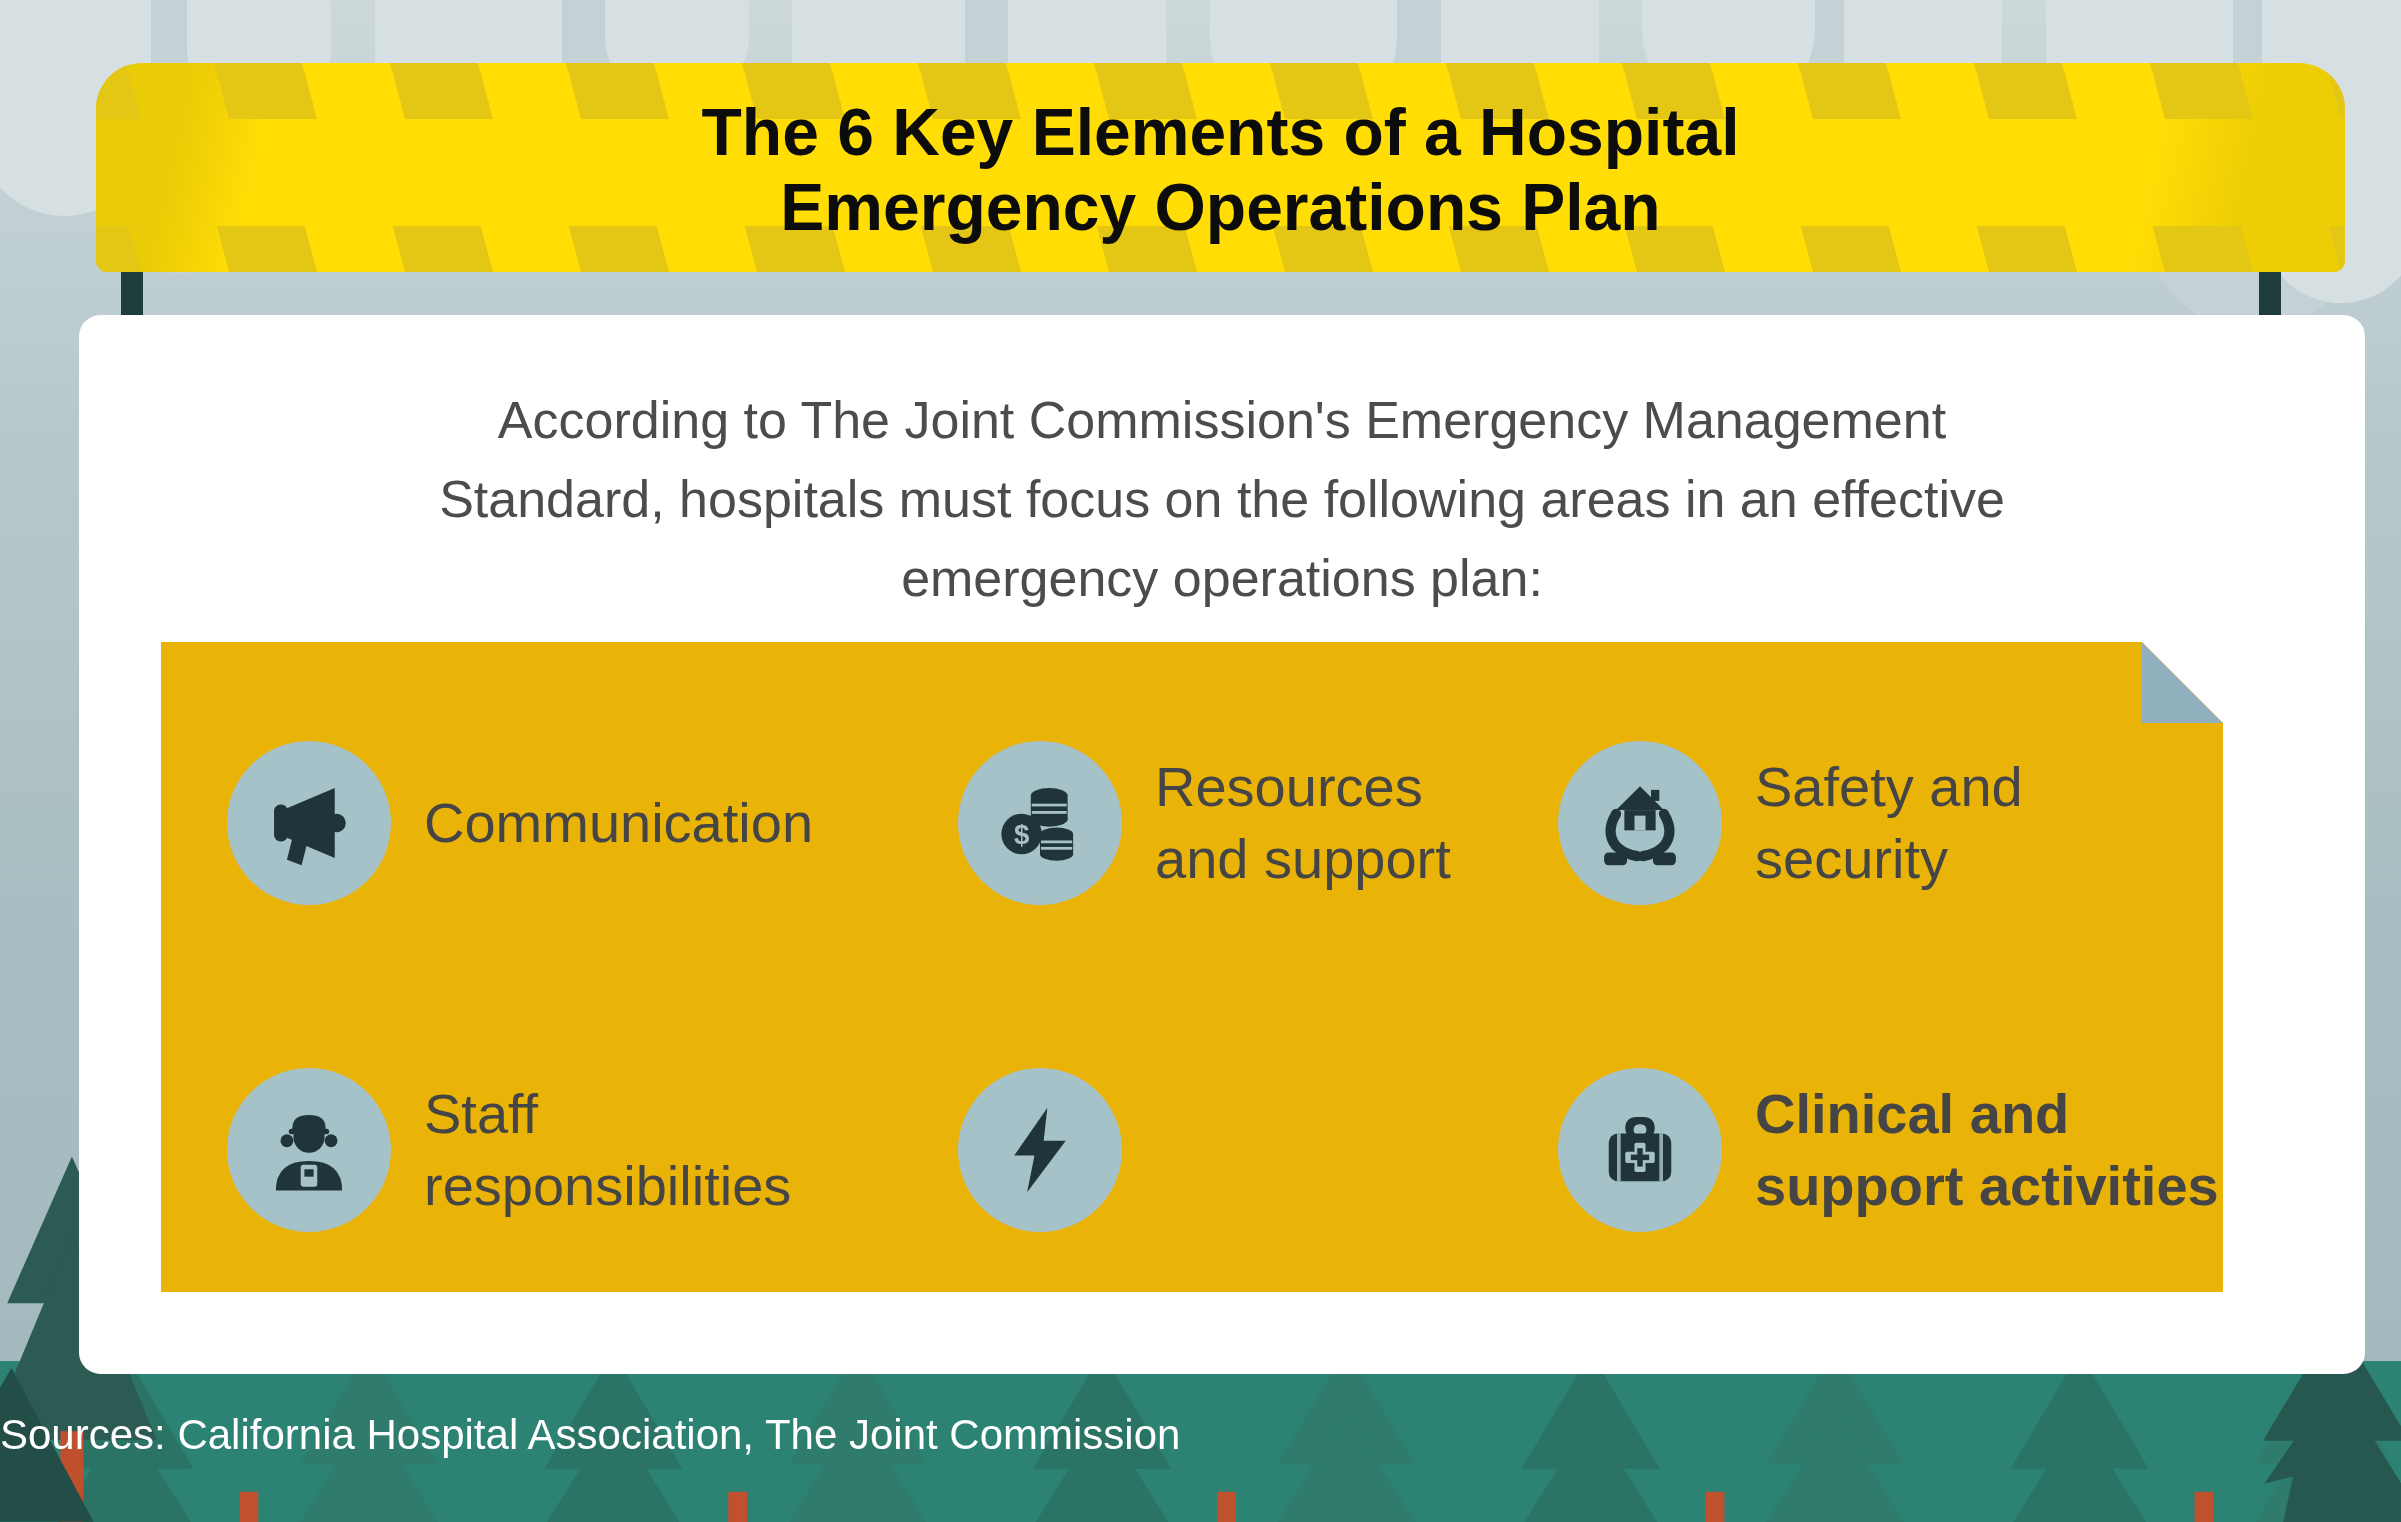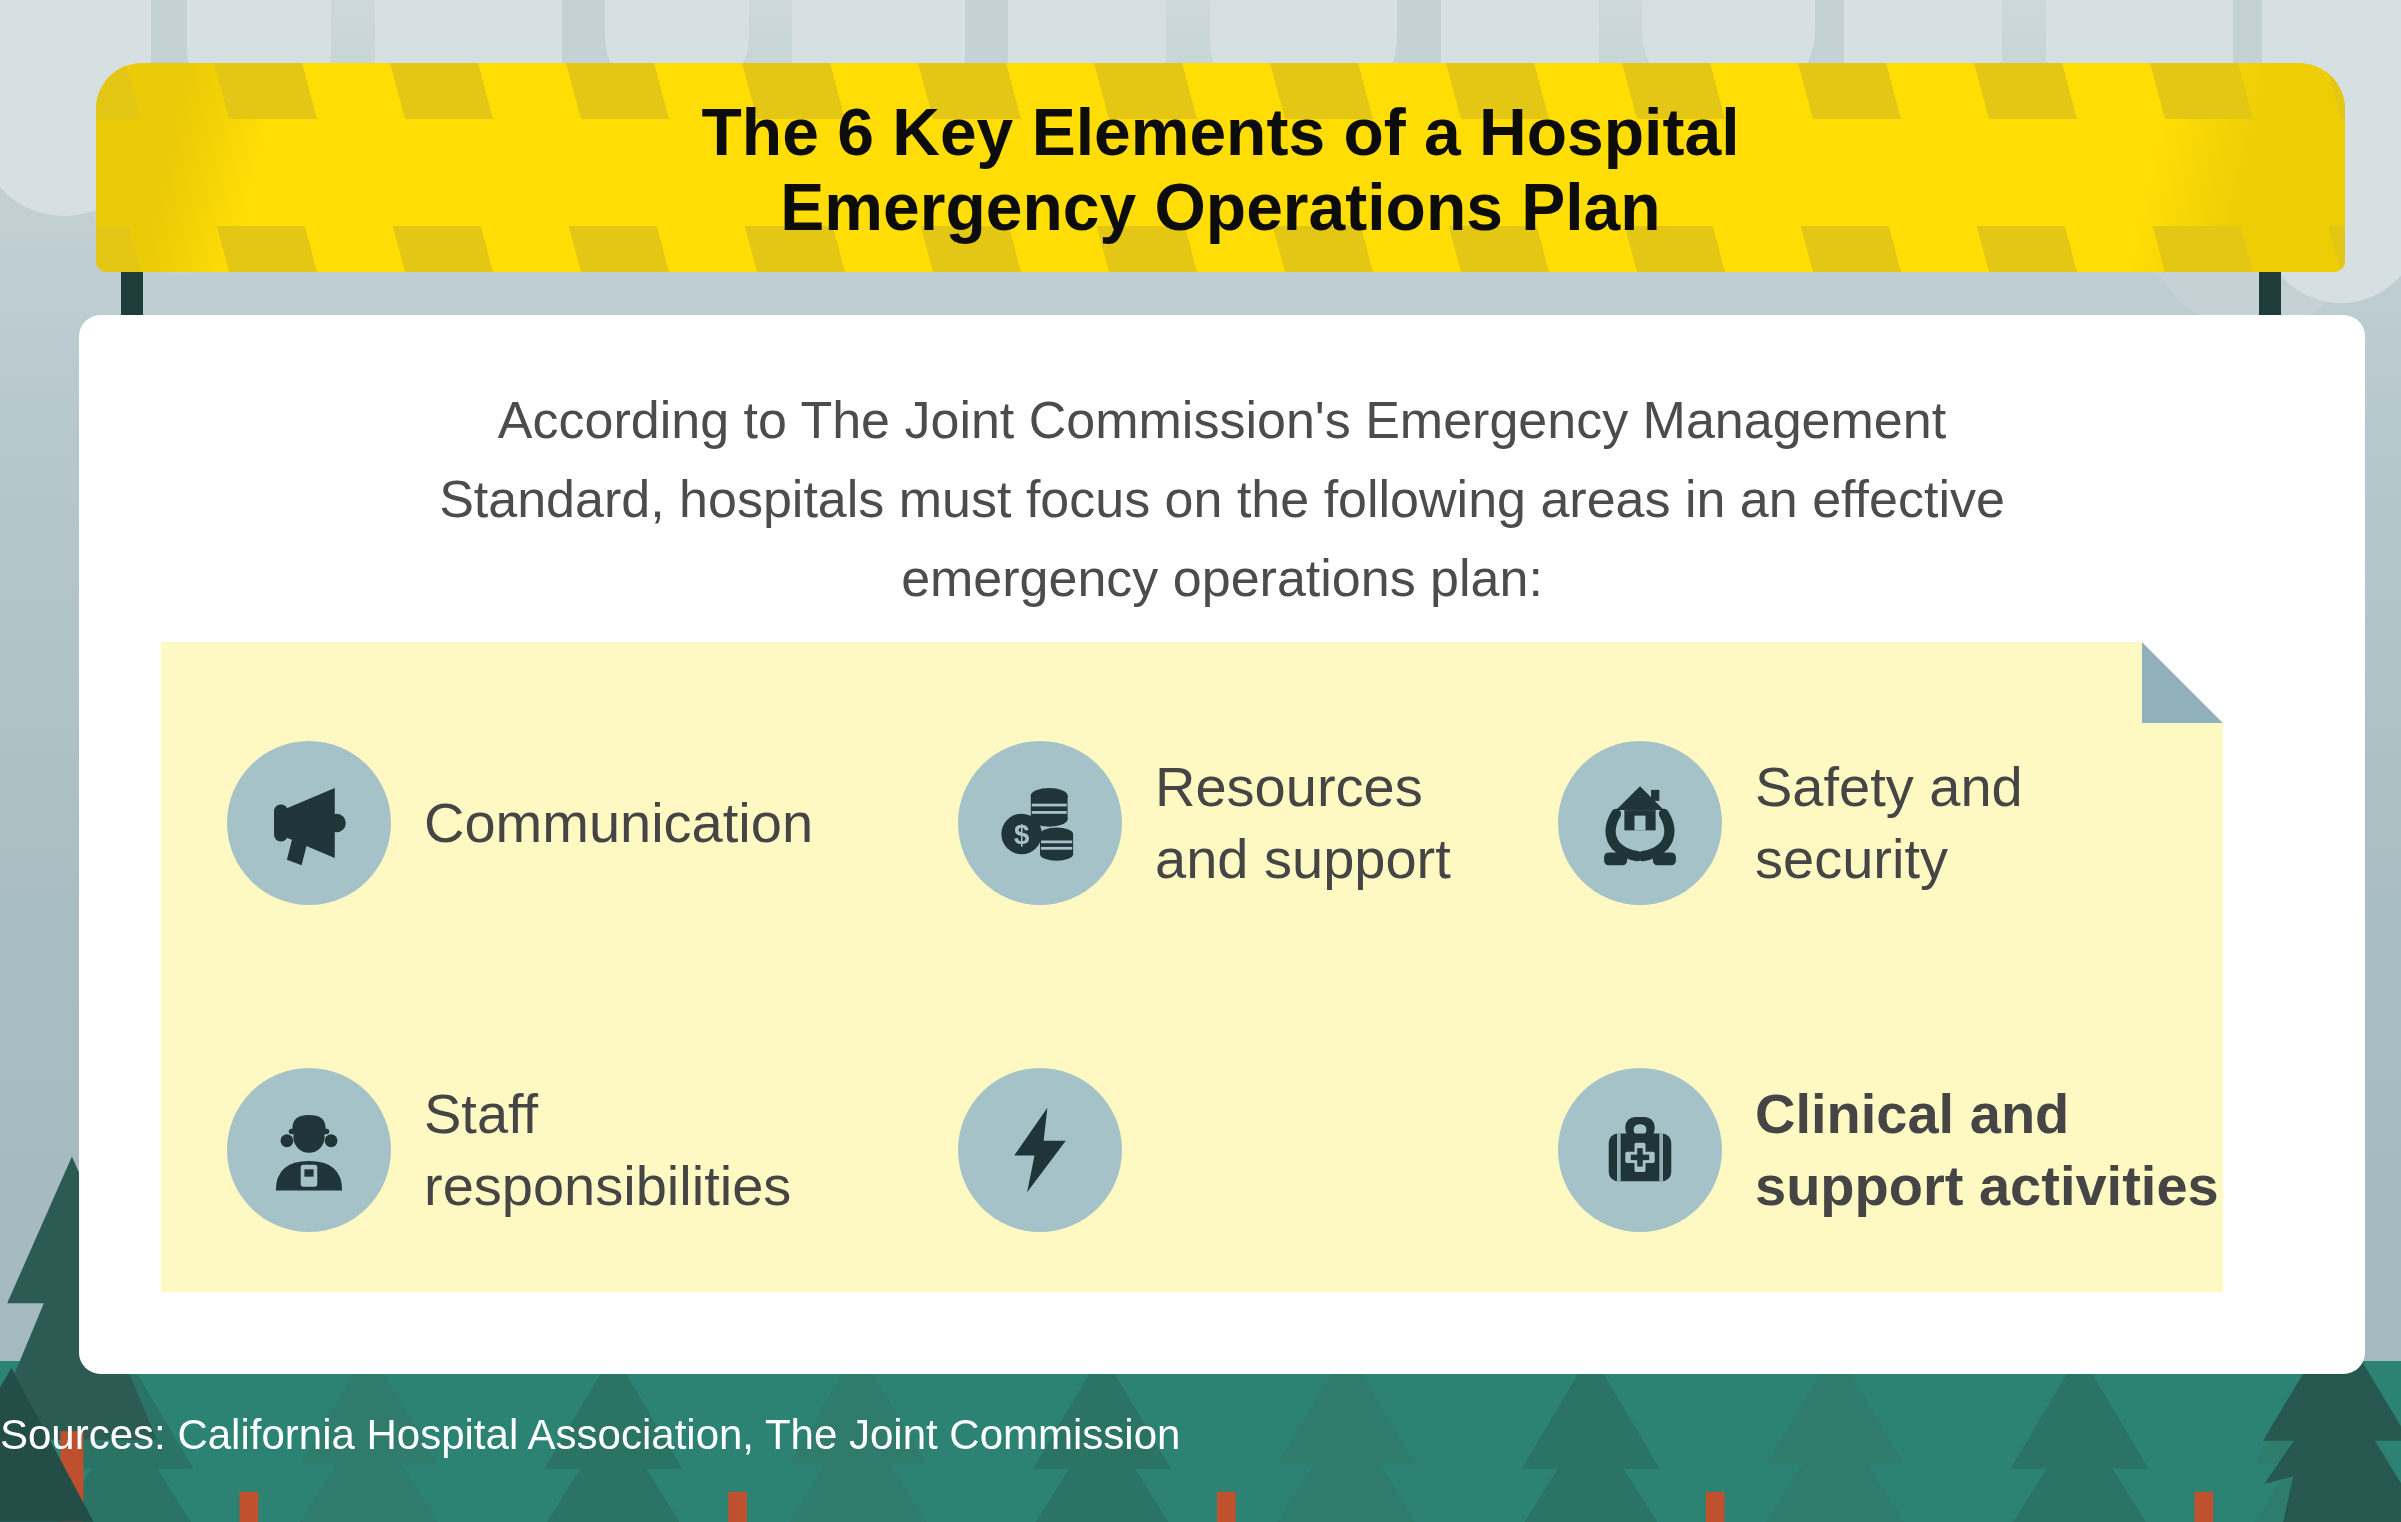--- a/index.html
+++ b/index.html
@@ -39,21 +39,21 @@
   
   .card{position:absolute;left:79px;top:315px;width:2286px;height:1059px;background:#ffffff;border-radius:21.6px;z-index:4;}
   .intro{
     position:absolute;top:66px;left:0;width:100%;text-align:center;
     font-size:52px;line-height:79px;color:#4c4c4c;
   }
   .intro span{display:block;}
 
   
   .panel{
-    position:absolute;left:82px;top:327px;width:2062px;height:650px;background:#fef9c3;
+    position:absolute;left:82px;top:327px;width:2062px;height:650px;background:#eab308;
     clip-path:polygon(0 0,calc(100% - 81px) 0,100% 81px,100% 100%,0 100%);
   }
   .fold{
     position:absolute;right:0;top:0;width:81px;height:81px;background:#8fb0bc;
     clip-path:polygon(0 0,100% 100%,0 100%);
   }
 
   
   .item{position:absolute;display:flex;align-items:center;gap:33px;}
   .i1{left:66px;top:99px;}  .i2{left:797px;top:99px;} .i3{left:1397px;top:99px;}

